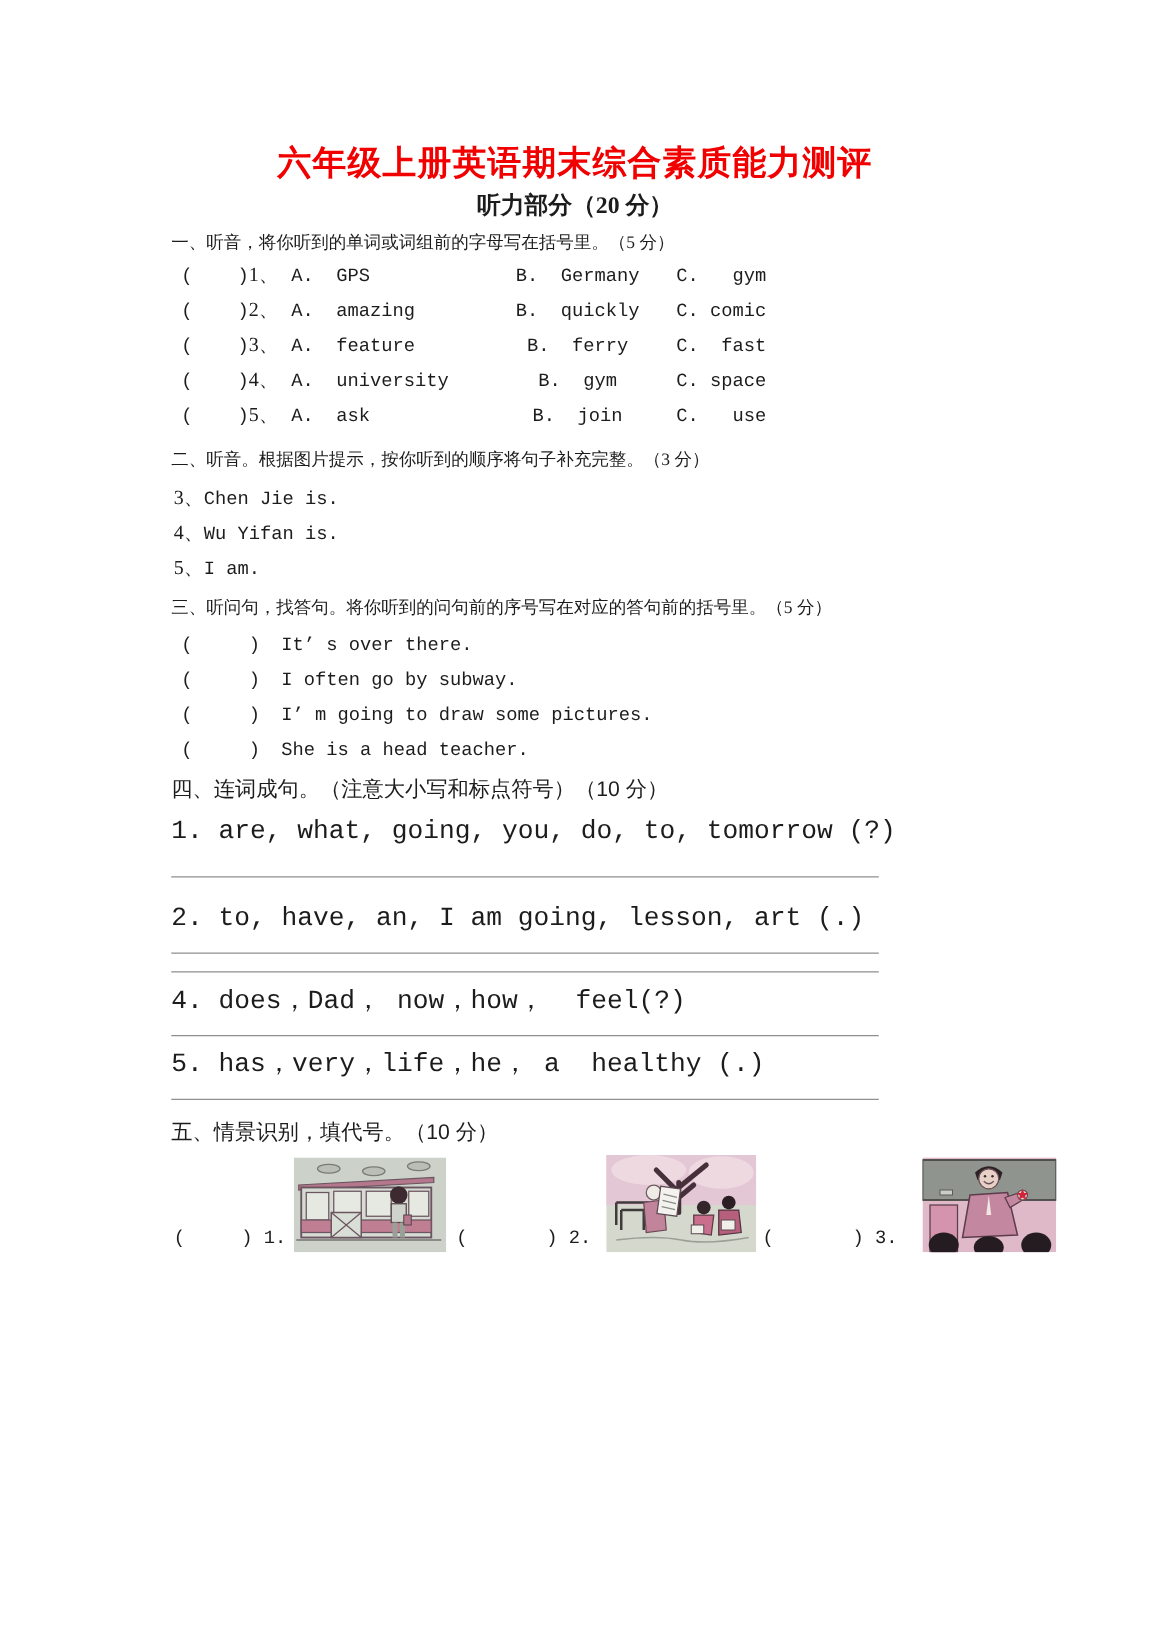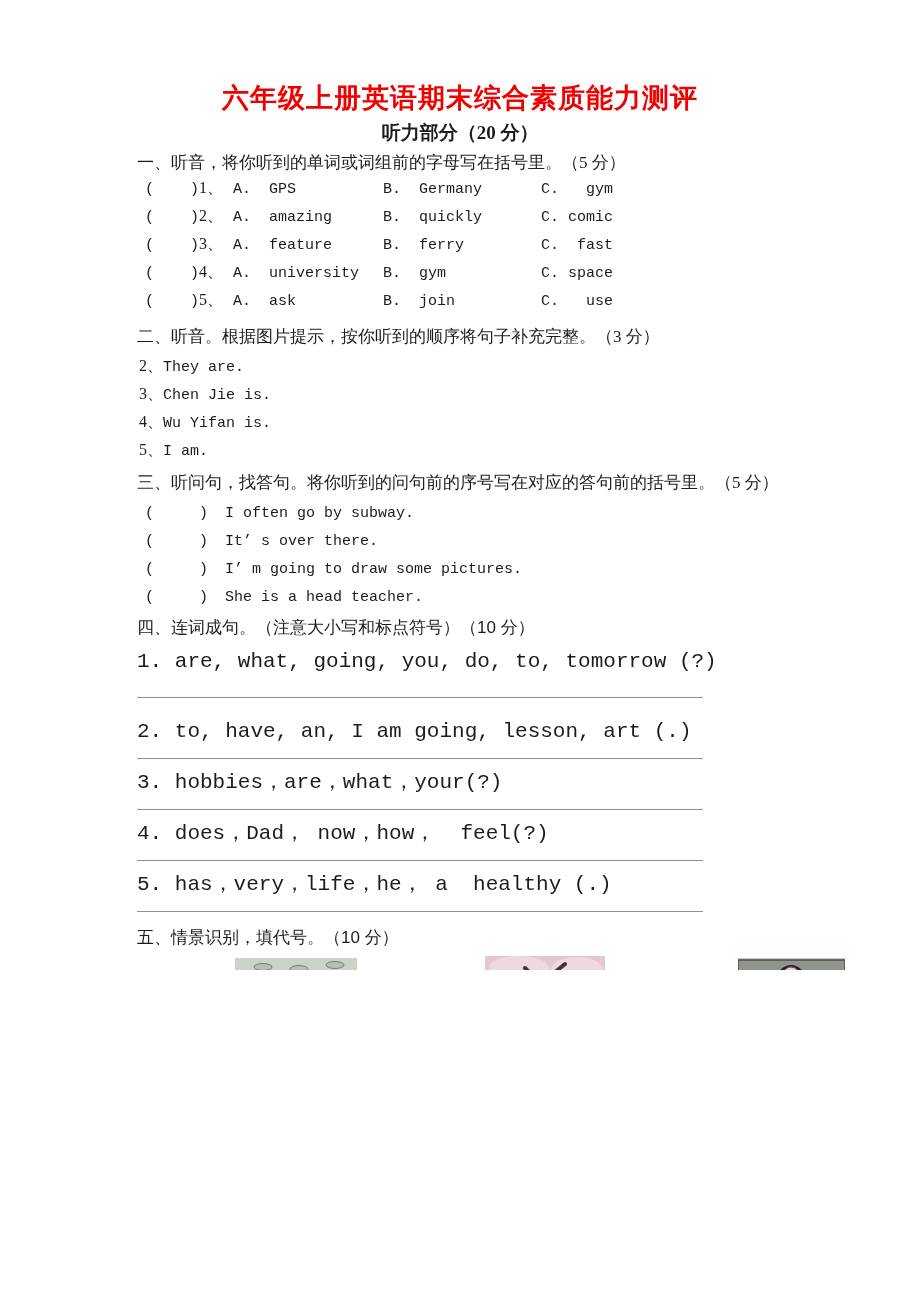--- a/index.html
+++ b/index.html
@@ -1,40 +1,41 @@
 <!DOCTYPE html>
 <html><head>
 <meta charset="utf-8">
 <style>
   html,body{margin:0;padding:0;background:#ffffff;}
   .page{
     width:920px;height:970px;background:#ffffff;color:#1c1c1c;
     position:relative;box-sizing:border-box;padding-top:82px;overflow:hidden;
     font-family:"Liberation Serif","DejaVu Serif",serif;
+    margin-top:32px;
   }
   .center{text-align:center;}
   .title{
     font-family:"Liberation Sans","DejaVu Sans",sans-serif;
     font-weight:700;font-size:27px;line-height:32px;letter-spacing:1px;
   }
   .part-header{font-size:19px;line-height:22px;margin-top:8px;font-weight:bold;}
-  .sec-heading{font-size:17px;line-height:22px;margin:8px 0 4px 137px;}
+  .sec-heading{font-size:14px;line-height:22px;margin:8px 0 4px 137px;}
   .sec-heading.bold{
     font-family:"Liberation Sans","DejaVu Sans",sans-serif;
     font-weight:400;font-size:17px;line-height:24px;margin-top:6px;
   }
   .mono{font-family:"Liberation Mono","DejaVu Sans Mono",monospace;}
 
   
   .s1-row{display:flex;align-items:baseline;margin-left:145px;height:28px;font-size:15px;}
   .s1-row .br{font-family:"Liberation Mono",monospace;white-space:pre;}
   .s1-row .num{font-size:16px;margin-right:10px;}
   .s1-row .opt{font-family:"Liberation Mono",monospace;white-space:pre;}
   .s1-row .optA{width:150px;}
-  .s1-row .optB{width:158px;}
+  .s1-row .optB{width:158px;text-align:center;}
 
   
   .s2-row{margin-left:139px;height:28px;line-height:28px;font-size:15px;}
   .s2-row .num{font-size:16px;}
   .blank{display:inline-block;border-bottom:1px solid #2a2a2a;height:18px;vertical-align:baseline;}
   .s2-row:nth-of-type(1) .blank{width:240px;margin-left:26px;}
   .s2-row:nth-of-type(2) .blank{width:220px;margin-left:14px;}
   .s2-row:nth-of-type(3) .blank{width:248px;margin-left:14px;}
   .s2-row:nth-of-type(4) .blank{width:248px;margin-left:14px;}
   .s2-row:nth-of-type(5) .blank{width:245px;margin-left:8px;}
@@ -104,55 +105,51 @@
     <span class="br">(    )</span>
     <span class="num">5、</span>
     <span class="opt optA">A.  ask</span>
     <span class="opt optB">B.  join</span>
     <span class="opt">C.   use</span>
   </div>
 
   <div class="sec-heading">二、听音。根据图片提示，按你听到的顺序将句子补充完整。（3 分）</div>
 
   <div class="s2-row">
-    <span class="num">2、</span><span class="mono">They are</span><span class="blank"></span><span class="mono">.</span>
-  </div>
-  <div class="s2-row">
     <span class="num">3、</span><span class="mono">Chen Jie is</span><span class="blank"></span><span class="mono">.</span>
   </div>
   <div class="s2-row">
     <span class="num">4、</span><span class="mono">Wu Yifan is</span><span class="blank"></span><span class="mono">.</span>
   </div>
   <div class="s2-row">
     <span class="num">5、</span><span class="mono">I am</span><span class="blank"></span><span class="mono">.</span>
   </div>
 
   <div class="sec-heading">三、听问句，找答句。将你听到的问句前的序号写在对应的答句前的括号里。（5 分）</div>
 
   <div class="s3-row">
+    <span class="br">(     )</span><span class="txt">It’ s over there.</span>
+  </div>
+  <div class="s3-row">
     <span class="br">(     )</span><span class="txt">I often go by subway.</span>
-  </div>
-  <div class="s3-row">
-    <span class="br">(     )</span><span class="txt">It’ s over there.</span>
   </div>
   <div class="s3-row">
     <span class="br">(     )</span><span class="txt">I’ m going to draw some pictures.</span>
   </div>
   <div class="s3-row">
     <span class="br">(     )</span><span class="txt">She is a head teacher.</span>
   </div>
 
 
   <div class="sec-heading bold">四、连词成句。（注意大小写和标点符号）（10 分）</div>
 
   <div class="s4-item first">1. are, what, going, you, do, to, tomorrow (?)</div>
   <div class="s4-line first"></div>
   <div class="s4-item">2. to, have, an, I am going, lesson, art (.)</div>
   <div class="s4-line"></div>
-  <div class="s4-item">3. hobbies，are，what，your(?)</div>
   <div class="s4-line"></div>
   <div class="s4-item">4. does，Dad， now，how，  feel(?)</div>
   <div class="s4-line"></div>
   <div class="s4-item">5. has，very，life，he， a  healthy (.)</div>
   <div class="s4-line"></div>
 
   <div class="sec-heading bold">五、情景识别，填代号。（10 分）</div>
 
   <div class="s5-row">
     <span class="s5-br"><span>(     )</span><span> 1.</span></span>

